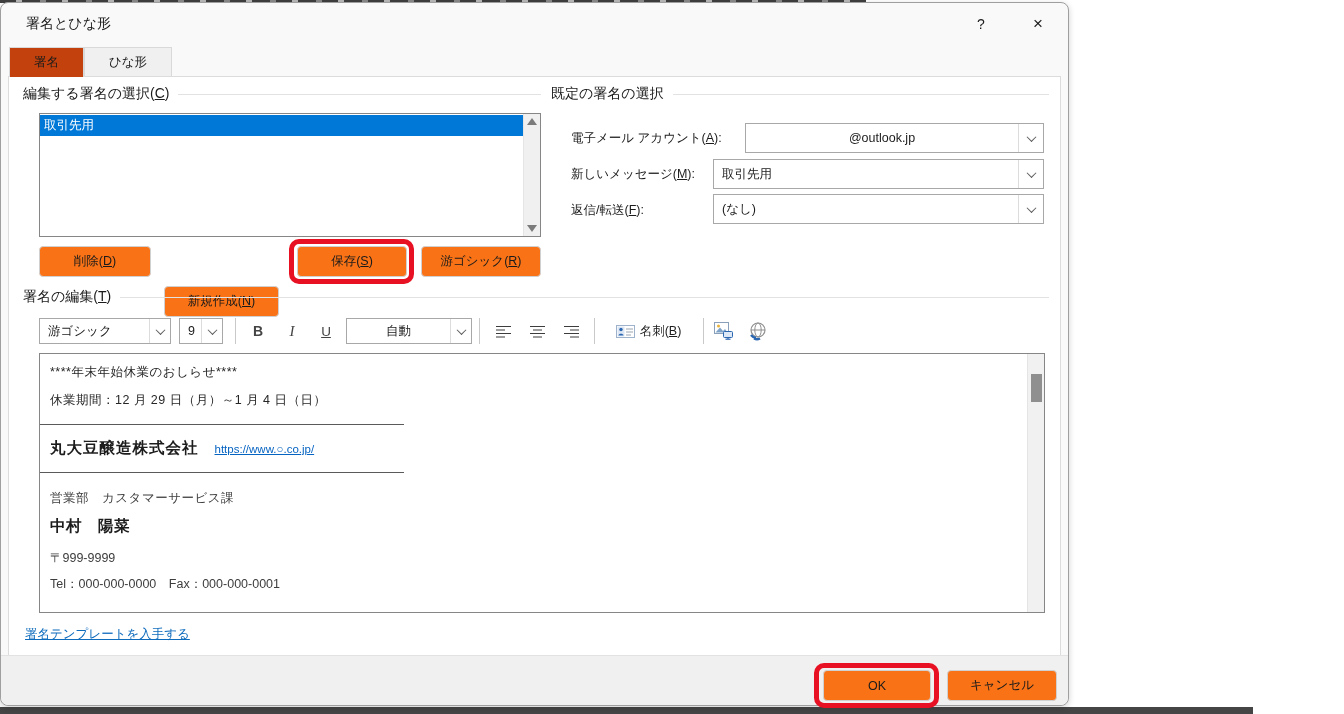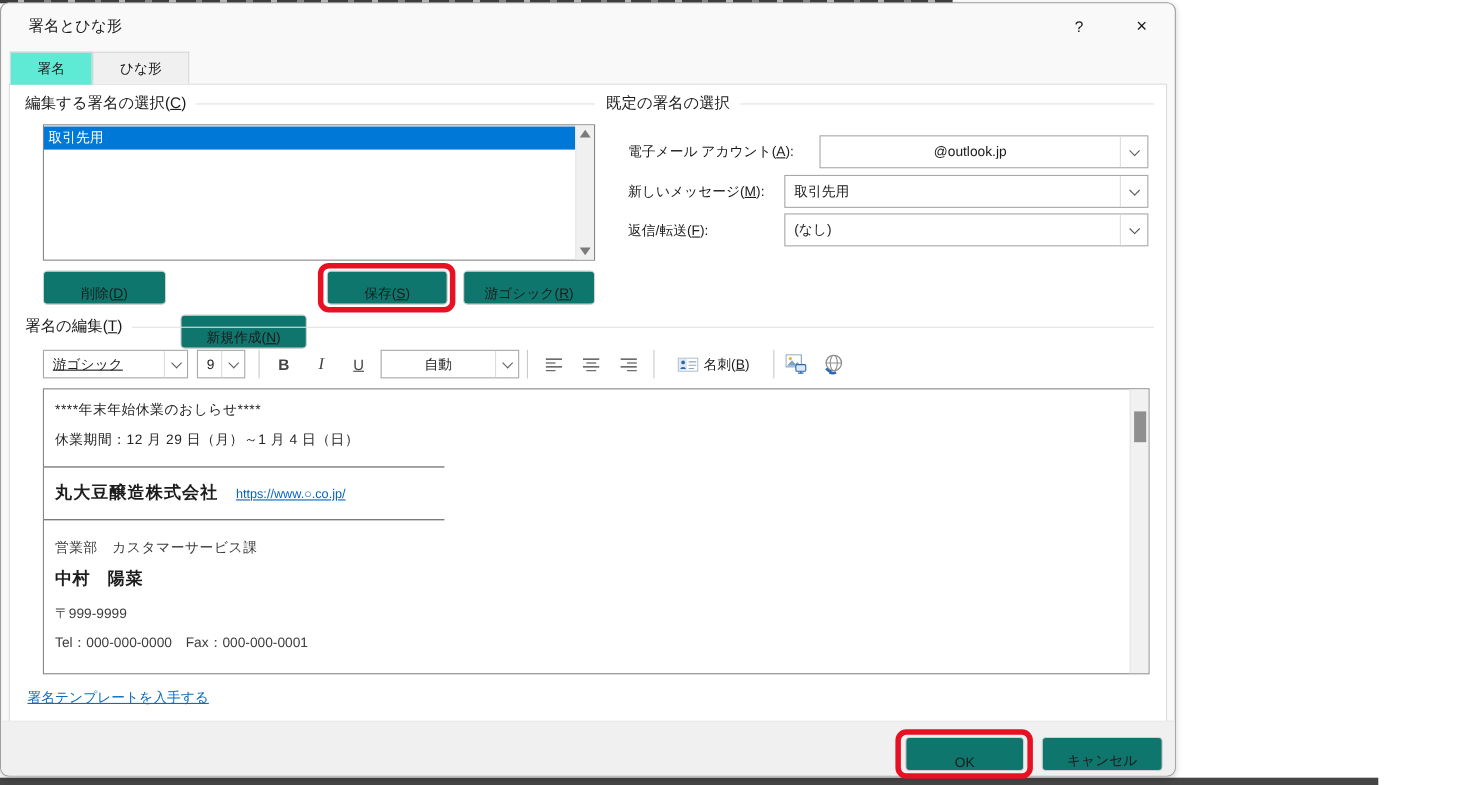--- a/index.html
+++ b/index.html
@@ -37,21 +37,21 @@
   }
   .cap-help { left:958px; }
   .cap-close { left:1015px; font-size:17px; font-weight:300; }
 
   
   .tabstrip { position:absolute; left:8px; top:44px; height:30px; display:flex; z-index:3; }
   .tab {
     height:29px; padding:0 24px; display:flex; align-items:center;
     font-size:12.5px; background:#f0f0f0; border:1px solid #d9d9d9; border-bottom:none;
   }
-  .tab.active { background:#5eead4; height:30px; z-index:4; }
+  .tab.active { background:#c2410c; height:30px; z-index:4; }
 
   
   .panel {
     position:absolute; left:7px; top:73px; width:1053px; height:581px;
     background:#ffffff; border:1px solid #dcdcdc;
   }
   .grp { position:absolute; display:flex; align-items:center; gap:9px; font-size:14px; color:#1a1a1a; white-space:nowrap; }
   .grp .rule { flex:1; height:1px; background:#e2e2e2; }
   .lbl u { text-decoration:underline; }
 
@@ -69,23 +69,23 @@
     width:17px; background:#f0f0f0; border-left:1px solid #e5e5e5;
     display:flex; flex-direction:column; justify-content:space-between; align-items:center;
     padding:4px 0;
   }
   .tri-up { width:0; height:0; border-left:5px solid transparent; border-right:5px solid transparent; border-bottom:7px solid #7b7b7b; }
   .tri-down { width:0; height:0; border-left:5px solid transparent; border-right:5px solid transparent; border-top:7px solid #7b7b7b; }
 
   
   .btn {
     position:absolute; height:31px;
-    background:#0f766e; border:1px solid #d0d0d0; border-radius:4px;
+    background:#f97316; border:1px solid #d0d0d0; border-radius:4px;
     font-size:12.5px; color:#1b1b1b;
-    display:flex; align-items:flex-end; justify-content:center; cursor:default;
+    display:flex; align-items:center; justify-content:center; cursor:default;
   }
   .btn-delete { left:30px;  top:169px; width:112px; }
   .btn-new    { left:155px; top:169px; width:115px;margin-top:40px; }
   .btn-save   { left:288px; top:169px; width:110px; }
   .btn-rename { left:412px; top:169px; width:120px; }
 
   
   .fld-label { position:absolute; font-size:12.5px; white-space:nowrap; }
   .combo {
     position:absolute; height:30px; background:#fff; border:1px solid #a8a8a8;
@@ -240,21 +240,21 @@
       <span class="dd">
           <span class="chev"></span>
         </span>
     </div>
 
     <div class="grp" style="left:14px; top:211px; width:1026px;">
       <span class="lbl"><span>署名の編集(</span><u>T</u><span>)</span></span>
       <span class="rule"></span>
     </div>
 
-    <div class="combo tb-combo" style="left:30px; width:132px;text-decoration:underline;">
+    <div class="combo tb-combo" style="left:30px; width:132px;">
       <span class="cval">游ゴシック</span>
       <span class="dd">
           <span class="chev"></span>
         </span>
     </div>
     <div class="combo tb-combo" style="left:170px; width:44px;">
       <span class="cval">9</span>
       <span class="dd">
           <span class="chev"></span>
         </span>

